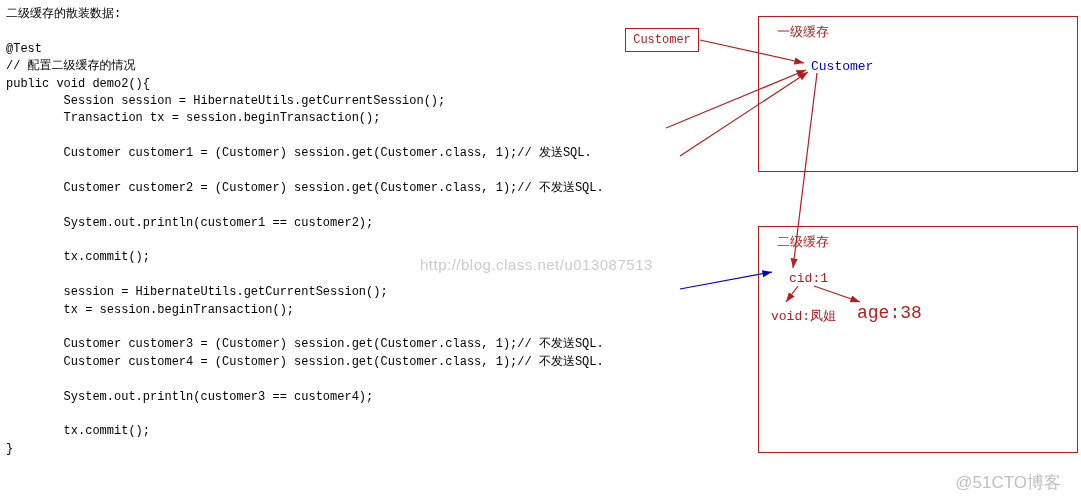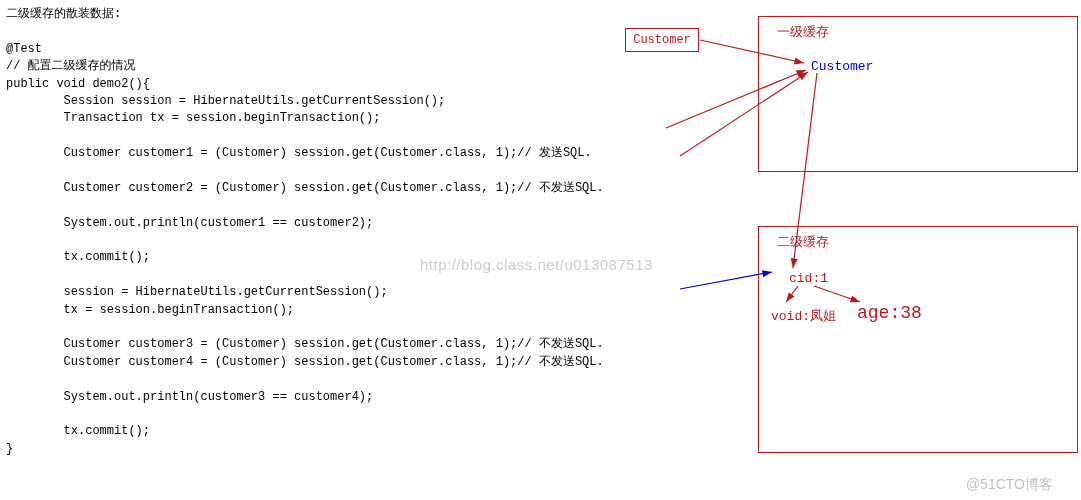--- a/index.html
+++ b/index.html
@@ -91,24 +91,24 @@
     position: absolute;
     left: 420px;
     top: 256px;
     color: #cccccc;
     font-size: 15px;
     font-family: Arial, sans-serif;
     letter-spacing: 0.5px;
   }
   .watermark-51cto {
     position: absolute;
-    right: 28px;
+    right: 20px;
     bottom: 6px;
     color: #c0c0c0;
-    font-size: 14px;
+    font-size: 17px;
     font-family: Arial, sans-serif;
   }
   svg.overlay {
     position: absolute;
     left: 0;
     top: 0;
     width: 1081px;
     height: 500px;
     pointer-events: none;
   }

